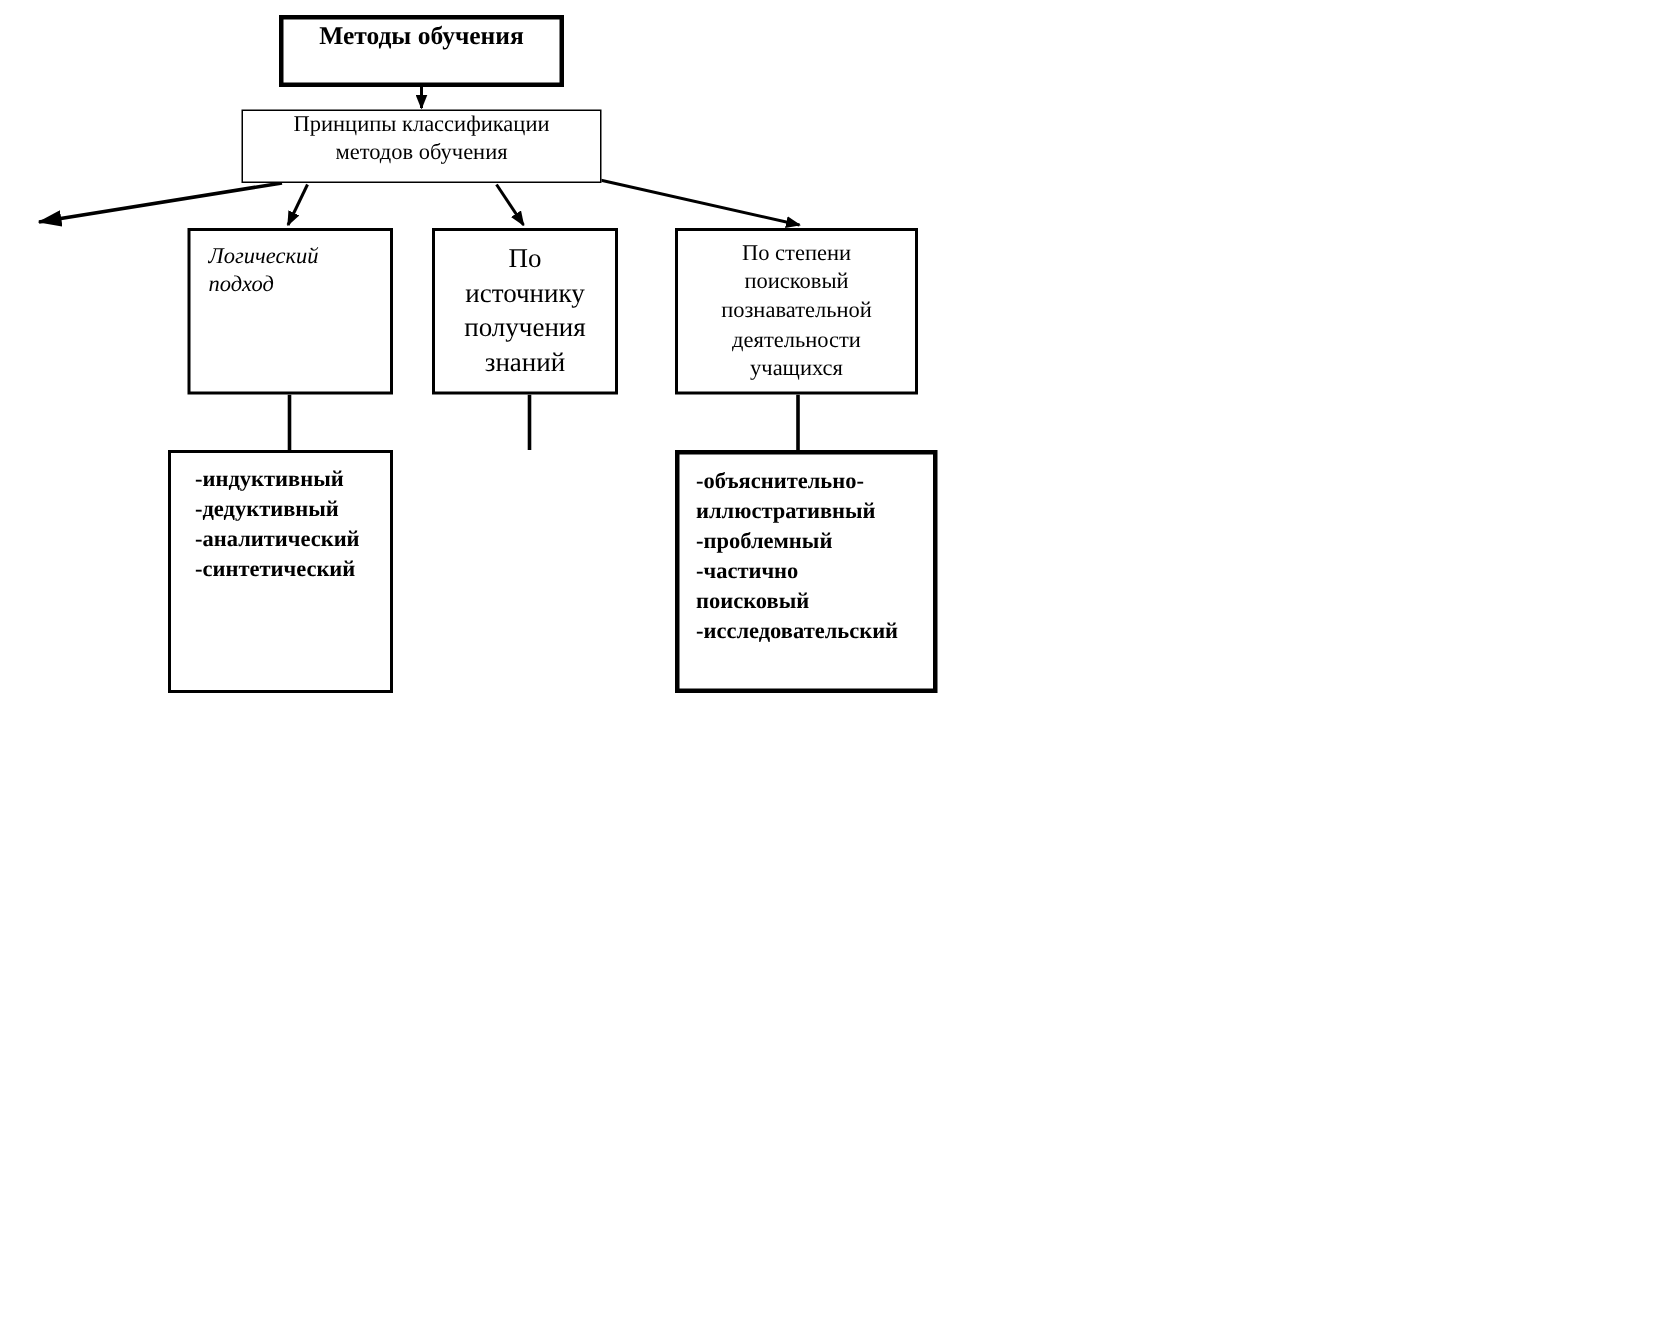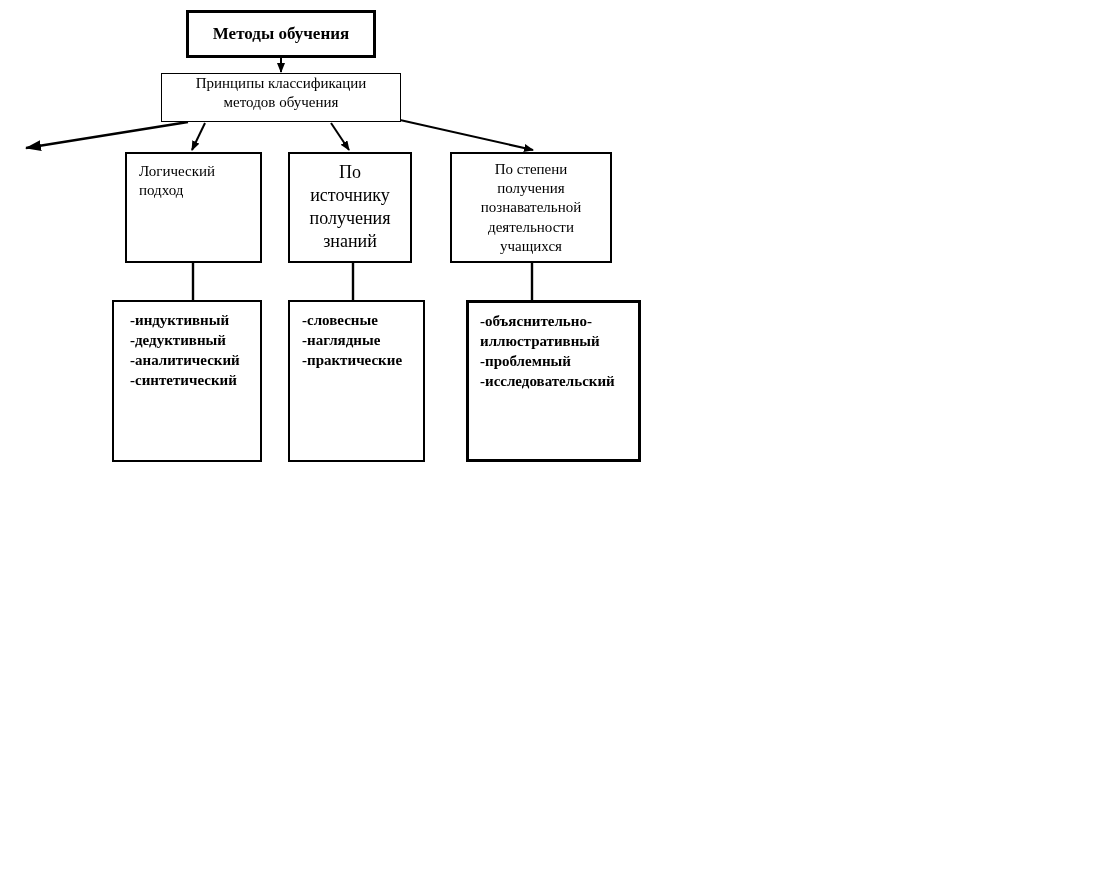--- a/index.html
+++ b/index.html
@@ -39,21 +39,21 @@
     white-space: pre-line;
   }
   
   #node-root {
     left: 186px;
     top: 10px;
     width: 190px;
     height: 48px;
     border-width: 3px;
     display: flex;
-    align-items: center;
+    align-items: flex-start;
     justify-content: center;
   }
   #node-root .txt {
     font-size: 17px;
     font-weight: bold;
     text-align: center;
   }
   
   #node-principles {
     left: 161px;
@@ -69,20 +69,21 @@
     text-align: center;
   }
   
   #node-logic {
     left: 125px;
     top: 152px;
     width: 137px;
     height: 111px;
     border-width: 2px;
     padding: 8px 0 0 12px;
+    font-style: italic;
   }
   #node-logic .txt {
     font-size: 15px;
     text-align: left;
   }
   #node-source {
     left: 288px;
     top: 152px;
     width: 124px;
     height: 111px;
@@ -116,21 +117,21 @@
   }
   #node-source-list {
     left: 288px;
     top: 300px;
     width: 137px;
     height: 162px;
     border-width: 2px;
     padding: 9px 0 0 12px;
   }
   #node-activity-list {
-    left: 466px;
+    left: 450px;
     top: 300px;
     width: 175px;
     height: 162px;
     border-width: 3px;
     padding: 9px 0 0 11px;
   }
   .leaf-list {
     margin: 0;
     padding: 0;
     list-style: none;
@@ -191,45 +192,40 @@
 
   <div class="node" id="node-source">
     <span class="txt">По
 источнику
 получения
 знаний</span>
   </div>
 
   <div class="node" id="node-activity">
     <span class="txt">По степени
-получения
+поисковый
 познавательной
 деятельности
 учащихся</span>
   </div>
 
   <div class="node" id="node-logic-list">
     <ul class="leaf-list">
       <li>-индуктивный</li>
       <li>-дедуктивный</li>
       <li>-аналитический</li>
       <li>-синтетический</li>
     </ul>
   </div>
 
-  <div class="node" id="node-source-list">
-    <ul class="leaf-list">
-      <li>-словесные</li>
-      <li>-наглядные</li>
-      <li>-практические</li>
-    </ul>
-  </div>
 
   <div class="node" id="node-activity-list">
     <ul class="leaf-list">
       <li>-объяснительно-
 иллюстративный</li>
       <li>-проблемный</li>
+      <li>-частично
+поисковый</li>
       <li>-исследовательский</li>
     </ul>
   </div>
 
 </div>
 
 </body></html>

